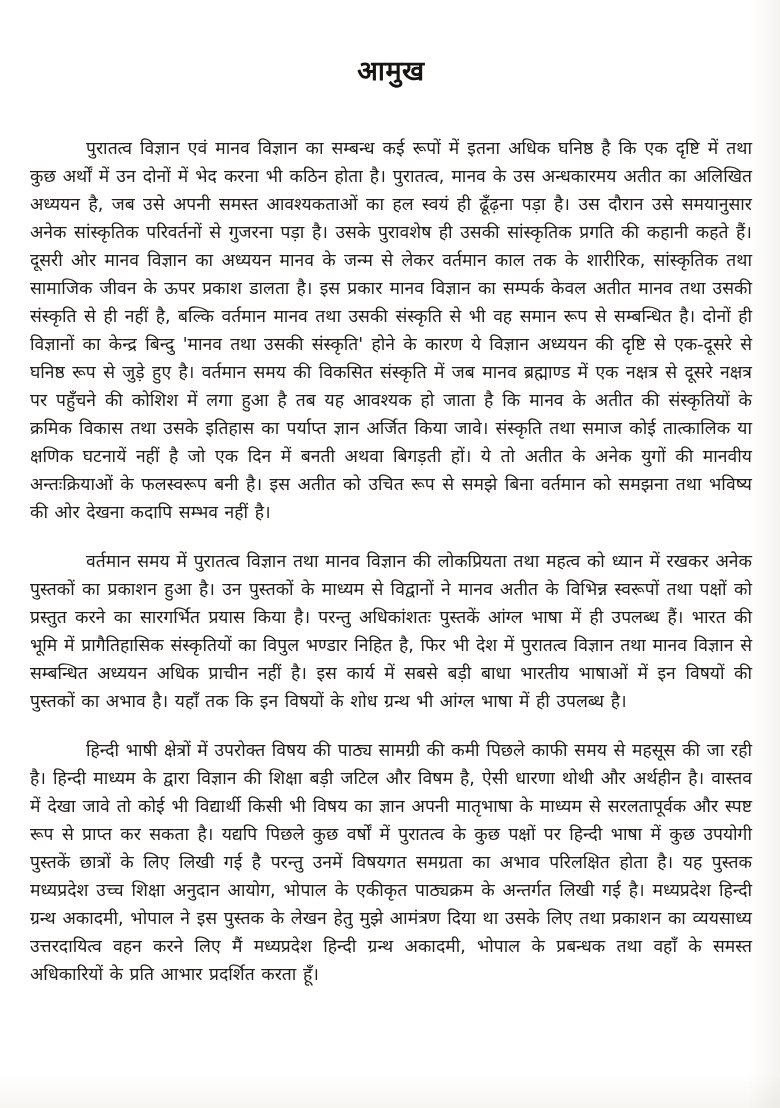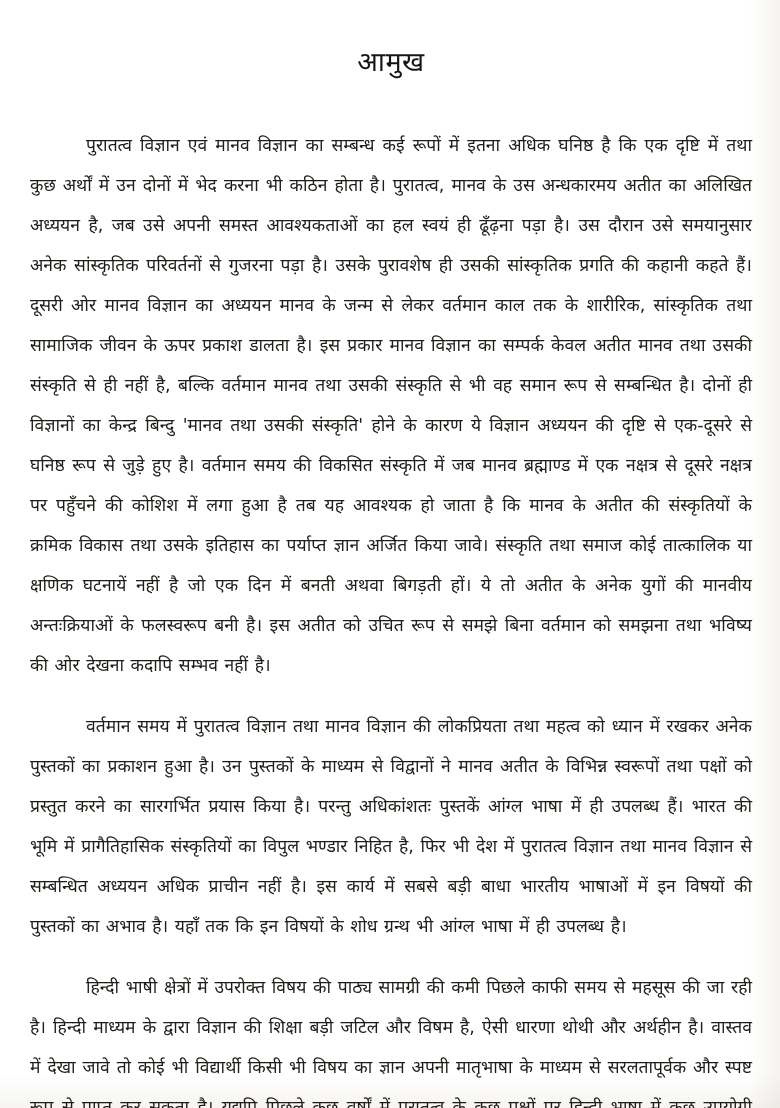--- a/index.html
+++ b/index.html
@@ -16,34 +16,34 @@
     box-sizing: border-box;
     padding: 38px 28px 18px 30px;
     background: linear-gradient(90deg, #ffffff 0%, #ffffff 96%, #f4f3f0 100%),
                 linear-gradient(180deg, #ffffff 0%, #ffffff 97%, #f6f5f2 100%);
     background-blend-mode: multiply;
     color: #1f1d1a;
     font-family: "DejaVu Sans", "Liberation Sans", sans-serif;
     overflow: hidden;
   }
   .doc-title {
-    margin: 4px 0 46px 0;
+    margin: 13px 0 46px 0;
     text-align: center;
     font-size: 27px;
-    font-weight: 400;
+    font-weight: 700;
     letter-spacing: 0.5px;
     color: #171513;
   }
   .doc-body {
     padding: 0 0 0 0;
   }
   .para {
     margin: 0 0 21px 0;
     font-size: 17.5px;
-    line-height: 40px;
+    line-height: 28px;
     text-align: justify;
     text-indent: 56px;
     word-spacing: 1px;
     color: #201d19;
   }
   .para:last-child {
     margin-bottom: 4px;
   }
 </style>
 </head>

